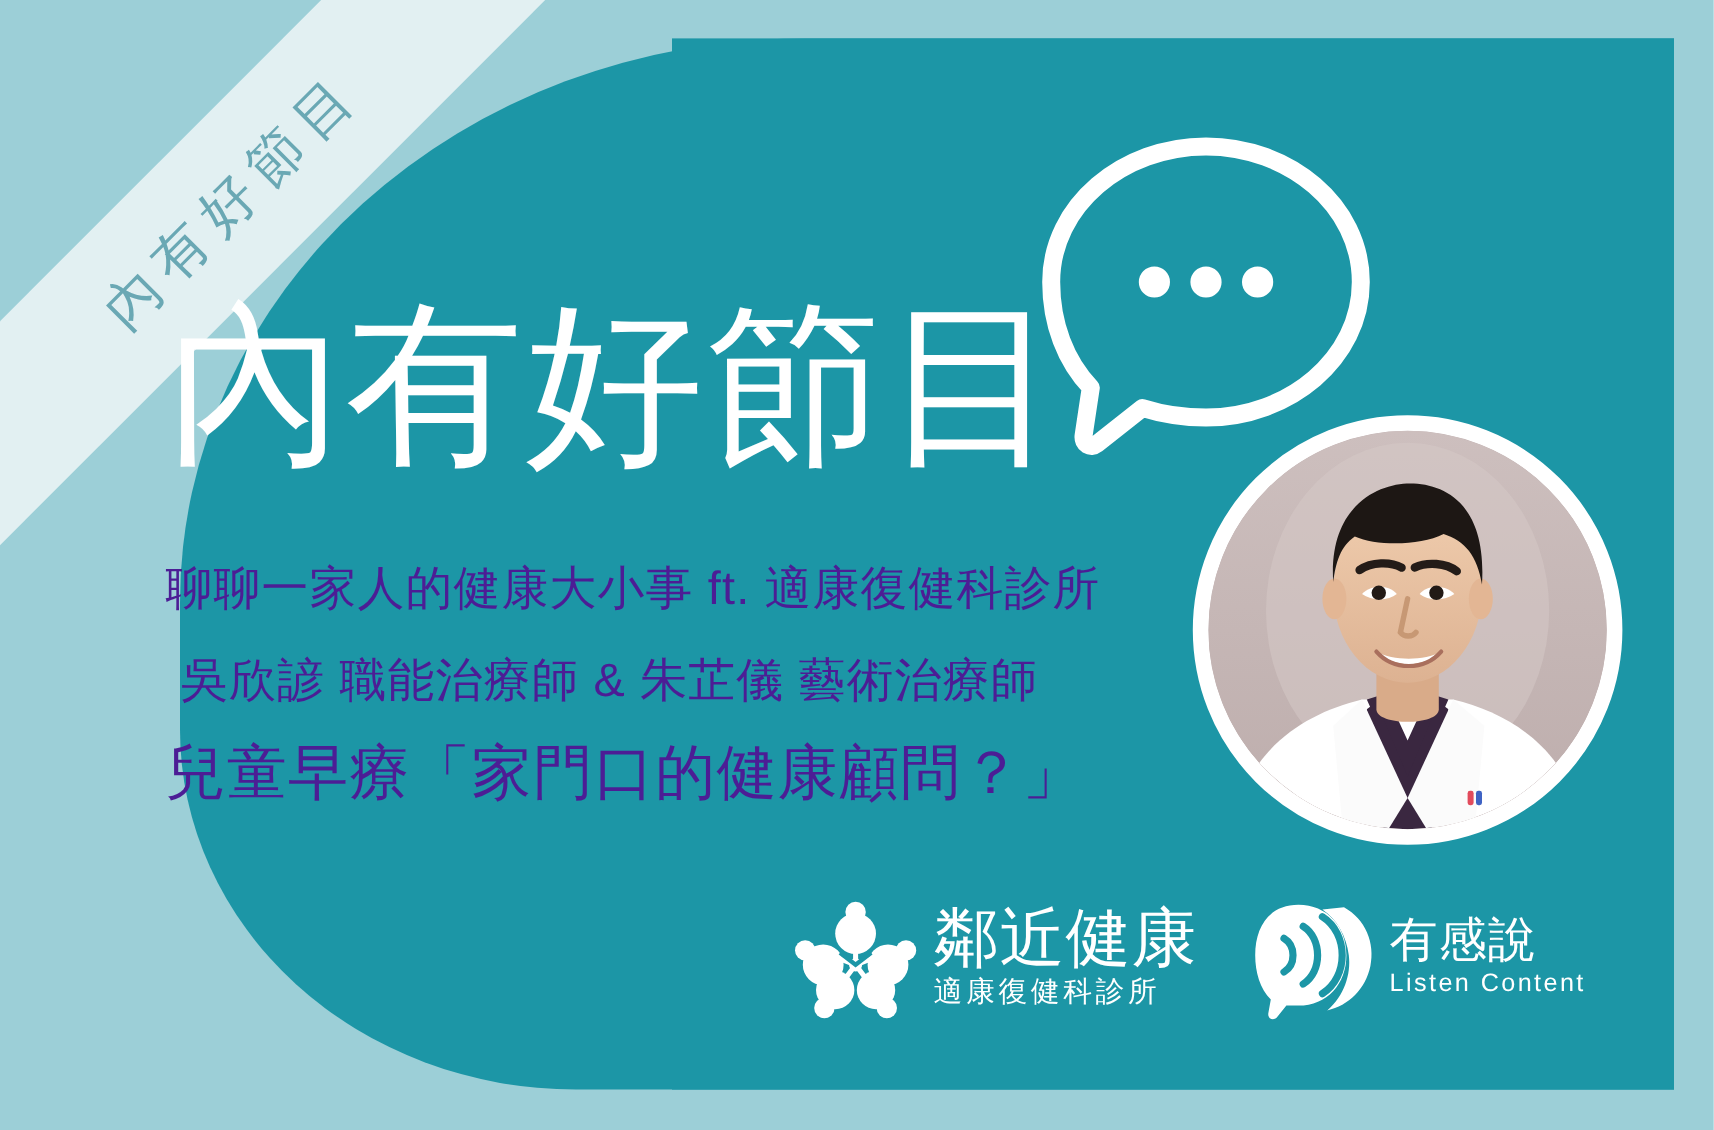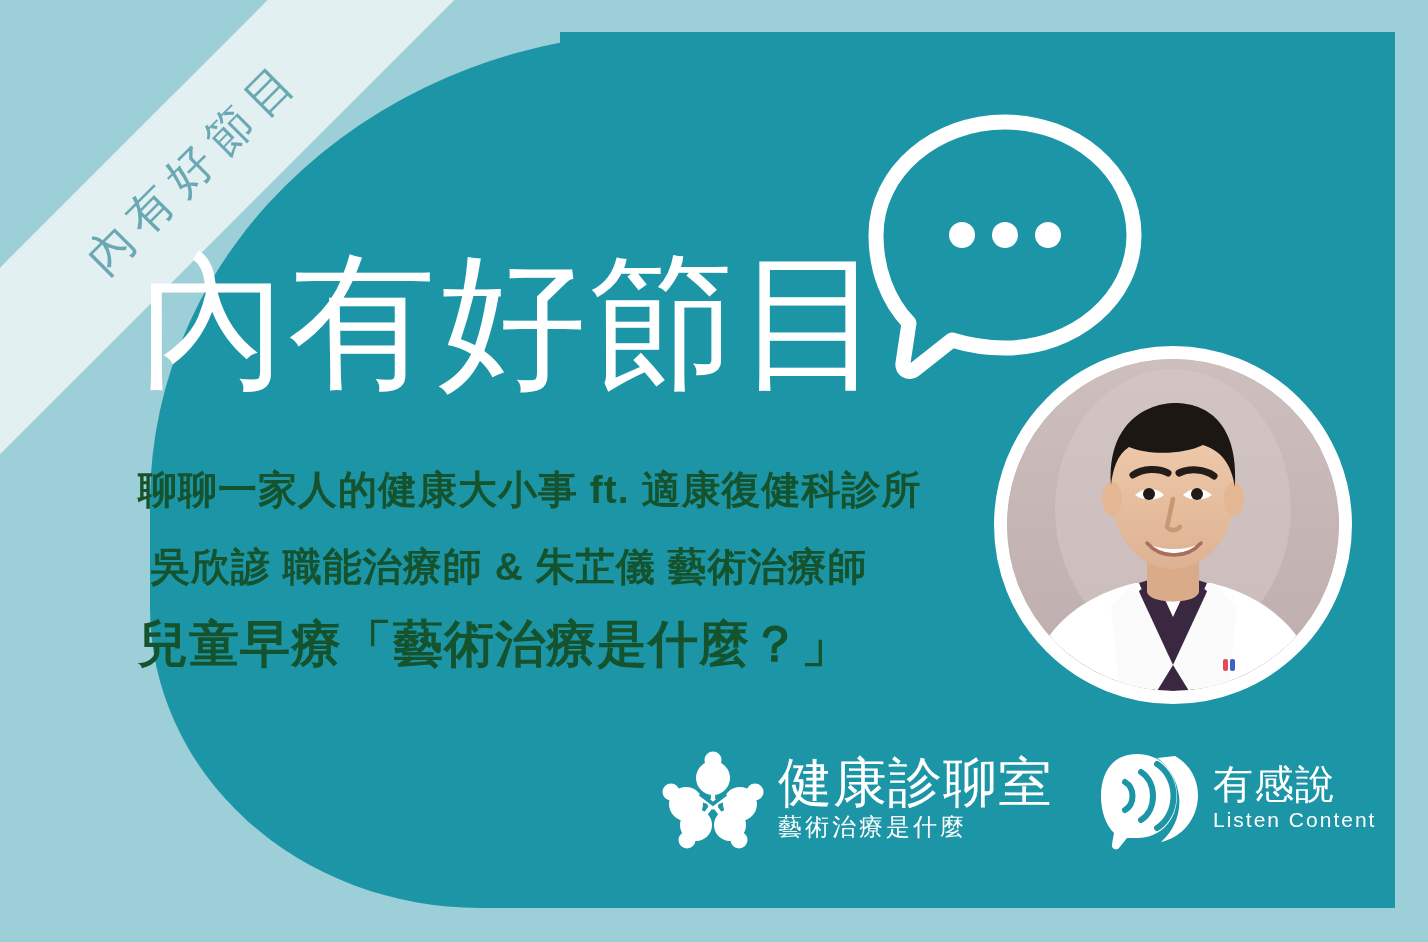--- a/index.html
+++ b/index.html
@@ -110,23 +110,23 @@
     font-size: 148px;
     line-height: 1;
     letter-spacing: 2px;
     font-weight: 400;
     white-space: nowrap;
   }
 
   
   .sub {
     position: absolute;
-    color: #14532d;
-    white-space: nowrap;
-    font-weight: 700;
+    color: #4c1d95;
+    white-space: nowrap;
+    font-weight: 400;
   }
   .sub-1 { left: 138px; top: 463px; font-size: 39px; letter-spacing: 1px; }
   .sub-2 { left: 124px; top: 540px; font-size: 39px; letter-spacing: 1px; margin-left: 27px; }
   .sub-3 { left: 138px; top: 611px; font-size: 50px; letter-spacing: 1px; }
 
   
   .logos {
     position: absolute;
     left: 660px;
     top: 748px;
@@ -252,21 +252,21 @@
           <rect x="223" y="300" width="5" height="12" rx="2" fill="#3f63c4"></rect>
         </g>
       </svg>
     </div>
   </div>
 
   <div class="title">內有好節目</div>
 
   <div class="sub sub-1">聊聊一家人的健康大小事 ft. 適康復健科診所</div>
   <div class="sub sub-2">吳欣諺 職能治療師 &amp; 朱芷儀 藝術治療師</div>
-  <div class="sub sub-3">兒童早療「藝術治療是什麼？」</div>
+  <div class="sub sub-3">兒童早療「家門口的健康顧問？」</div>
 
   <div class="logos">
 
     <div class="logo">
       <span class="logo-mark">
         <svg width="106" height="104" viewBox="0 0 106 104" xmlns="http://www.w3.org/2000/svg">
           <g fill="#ffffff">
 
             <path d="M53 22 m-17 0 a17 17 0 1 0 34 0 a17 17 0 1 0 -34 0" transform="translate(0,8)"></path>
             <path d="M20 52 m-17 0 a17 17 0 1 0 34 0 a17 17 0 1 0 -34 0" transform="translate(6,4)"></path>
@@ -288,22 +288,22 @@
             <line x1="53" y1="56" x2="32" y2="84"></line>
             <line x1="53" y1="56" x2="74" y2="84"></line>
           </g>
 
           <g stroke="#1c96a6" stroke-width="3.6" fill="none">
             <path d="M40 46 L 53 56 L 66 46"></path>
           </g>
         </svg>
       </span>
       <span class="logo-words">
-        <span class="logo-name">健康診聊室</span>
-        <span class="logo-tag">藝術治療是什麼</span>
+        <span class="logo-name">鄰近健康</span>
+        <span class="logo-tag">適康復健科診所</span>
       </span>
     </div>
 
     <div class="logo">
       <span class="logo-mark">
         <svg width="104" height="100" viewBox="0 0 104 100" xmlns="http://www.w3.org/2000/svg">
           <g fill="#ffffff">
 
             <path d="M78 6 C 96 16 104 36 100 55 C 96 74 82 88 64 92
                      C 78 80 84 62 82 46 C 80 30 72 16 60 8 Z"></path>

